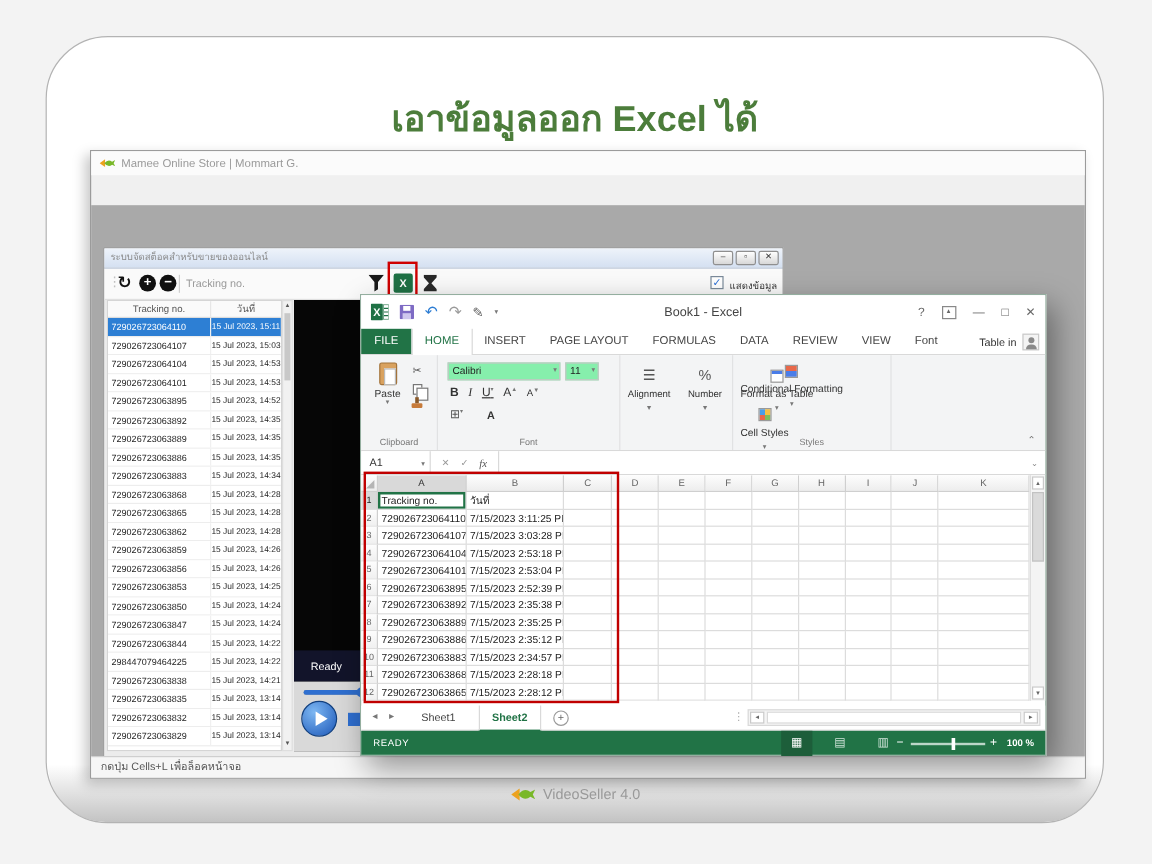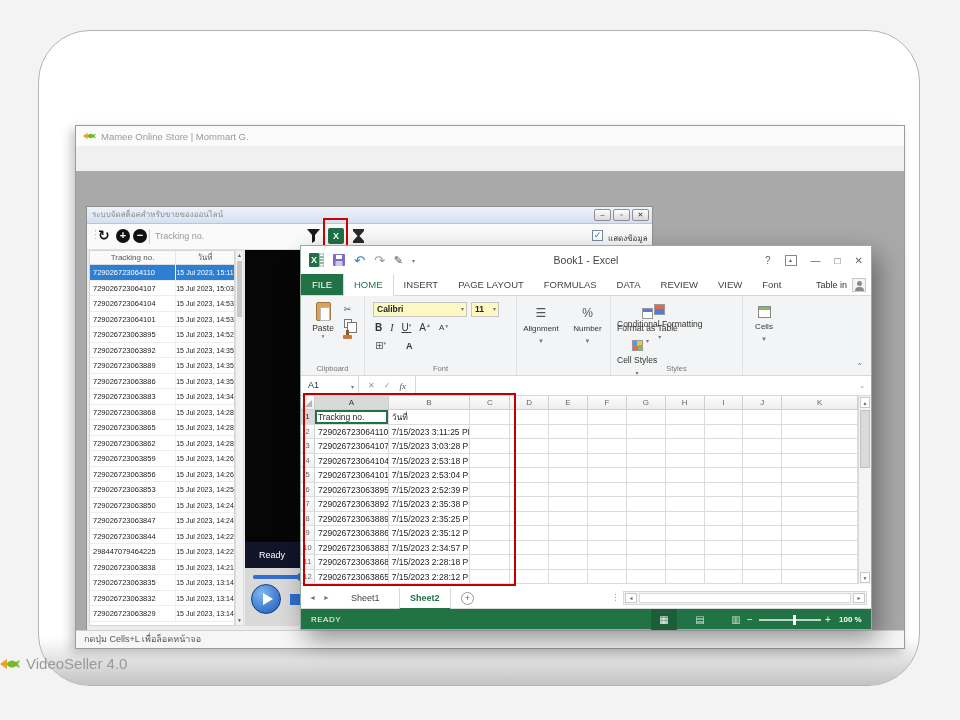--- a/index.html
+++ b/index.html
@@ -4,21 +4,21 @@
 <style>
   * { margin:0; padding:0; box-sizing:border-box; }
   body { width:960px; height:720px; background:#f3f3f3; font-family:"Liberation Sans","DejaVu Sans",sans-serif; overflow:hidden; }
   .stage { position:relative; width:960px; height:720px; }
 
   
   .card { position:absolute; left:38px; top:30px; width:882px; height:656px; background:#fff; border:1px solid #b3b3b3; border-radius:52px; }
   .card::after { content:""; position:absolute; left:1px; right:1px; bottom:0; height:48px; border-radius:0 0 50px 50px; background:linear-gradient(to bottom, rgba(190,190,190,0), #c3c3c3); }
   .slide-title { position:absolute; top:44px; left:0; width:100%; text-align:center; font-size:30px; font-weight:bold; color:#4c7d3b; }
   .slide-sub { position:absolute; top:99px; left:0; width:100%; text-align:center; font-size:14.5px; font-weight:500; color:#222; }
-  .footer { position:absolute; top:655px; left:0; width:100%; display:flex; justify-content:flex-start; align-items:center; gap:6px; color:#999; font-size:15px; z-index:30; }
+  .footer { position:absolute; top:655px; left:0; width:100%; display:flex; justify-content:center; align-items:center; gap:6px; color:#999; font-size:12px; z-index:30; }
 
   
   .appwin { position:absolute; left:75px; top:125px; width:830px; height:524px; background:#f0f0f0; border:1px solid #9b9b9b; box-shadow:-4px 4px 10px rgba(0,0,0,0.22); z-index:2; }
   .aw-title { position:absolute; left:0; top:0; right:0; height:20px; background:#fbfbfb; display:flex; align-items:center; gap:5px; padding:0 7px; }
   .aw-ttl { font-size:9.5px; color:#9a9a9a; }
   .aw-menu { position:absolute; left:0; top:20px; right:0; height:21px; background:#f3f3f3; border-bottom:4px solid #454545; display:flex; gap:18px; padding-left:12px; align-items:center; }
   .aw-mi { font-size:10px; color:#222; cursor:default; }
   .aw-client { position:absolute; left:0; top:45px; right:0; bottom:18px; background:#a9a9a9; }
   .aw-status { position:absolute; left:0; bottom:0; right:0; height:18px; background:#f6f6f6; border-top:1px solid #cfcfcf; font-size:9px; color:#555; line-height:17px; padding-left:8px; }
 
@@ -94,21 +94,21 @@
   .pclip { margin:0 auto; width:15px; height:19px; background:#d9a25f; border:1px solid #a3743c; border-radius:2px; position:relative; }
   .pclip::after { content:""; position:absolute; left:3px; top:4px; width:8px; height:12px; background:#fff; border:1px solid #bbb; }
   .plbl { font-size:8.5px; color:#333; margin-top:2px; }
   .psm { position:absolute; left:42px; top:8px; display:flex; flex-direction:column; gap:5px; align-items:center; }
   .cut { font-size:9px; color:#555; }
   .copy { width:8px; height:9px; border:1px solid #777; background:#fff; position:relative; }
   .copy::after { content:""; position:absolute; left:2px; top:2px; width:8px; height:9px; border:1px solid #777; background:#fff; }
   .brush { width:9px; height:4px; background:#c77b3a; border-radius:1px; position:relative; margin-top:2px; }
   .brush::after { content:""; position:absolute; left:3px; top:-5px; width:3px; height:5px; background:#8a5a2a; }
   .xg-font { width:152px; }
-  .fbox { position:absolute; top:6px; height:15px; border:1px solid #c6c6c6; background:#fef9c3; font-size:8.5px; color:#222; line-height:13px; padding:0 3px;font-weight:bold; }
+  .fbox { position:absolute; top:6px; height:15px; border:1px solid #c6c6c6; background:#86efac; font-size:8.5px; color:#222; line-height:13px; padding:0 3px; }
   .fname { left:8px; width:94px; }
   .fsize { left:106px; width:28px; }
   .fdd { position:absolute; right:2px; top:0; font-size:6px; color:#777; }
   .frow2 { position:absolute; left:10px; top:26px; display:flex; align-items:center; gap:8px; }
   .fb { font-size:10px; font-weight:bold; color:#333; }
   .fi { font-size:10px; font-style:italic; font-family:"Liberation Serif",serif; color:#333; }
   .fu { font-size:10px; text-decoration:underline; color:#333; }
   .fgrow { font-size:10px; color:#333; } .fshr { font-size:8px; color:#333; }
   .tinyarrow { font-size:5px; color:#777; vertical-align:top; }
   .frow3 { position:absolute; left:10px; top:44px; display:flex; align-items:center; gap:10px; }
@@ -178,20 +178,21 @@
   .x-zi { position:absolute; top:0; color:#fff; font-size:10px; line-height:21px; }
   .x-ztrack { position:absolute; left:458px; top:10px; width:62px; height:2px; background:#bcd6c8; }
   .x-zknob { position:absolute; left:492px; top:6px; width:3px; height:10px; background:#fff; }
   .x-zlabel { position:absolute; left:538px; top:0; font-size:8px; color:#fff; line-height:21px;font-weight:bold; }
 </style>
 </head>
 <body>
 
 <div class="stage">
   <div class="card">
+    <div class="slide-title">เอาข้อมูลออก Excel ได้</div>
     <div class="slide-sub">สามารถเอาข้อมูลออกไปที่ Excel ได้ อาจช่วยในแง่การนำข้อมูลไปใช้ต่อได้</div>
   </div>
 
   <div class="appwin">
     <div class="aw-title">
       <svg width="13" height="10" viewBox="0 0 20 14">
           <polygon points="0,7 7,2 7,12" fill="#eca21f"></polygon>
           <path d="M6 7 Q11 1 16 5 L20 3 L18 7 L20 11 L16 9 Q11 13 6 7 Z" fill="#79b829"></path>
         </svg>
       <span class="aw-ttl">Mamee Online Store | Mommart G.</span>
@@ -451,25 +452,20 @@
             <span class="sdd">▾</span>
         </div>
         <div class="srow" style="top:44px">
           <span class="sico sico-cs"></span>
           <span>Cell Styles</span>
             <span class="sdd">▾</span>
         </div>
         <div class="xg-lbl">Styles</div>
       </div>
 
-      <div class="xg xg-cells">
-        <div class="cellsicn"></div>
-        <div class="midlbl" style="top:26px">Cells</div>
-        <div class="middd" style="top:40px">▼</div>
-      </div>
       <div style="flex:1; position:relative">
         <span class="x-collapse">⌃</span>
       </div>
     </div>
 
     <div class="x-formula">
       <span class="x-name"><span>A1</span><span class="fdd">▾</span></span>
       <span class="x-fbtns">
         <span class="x-fg">✕</span>
         <span class="x-fg">✓</span>

